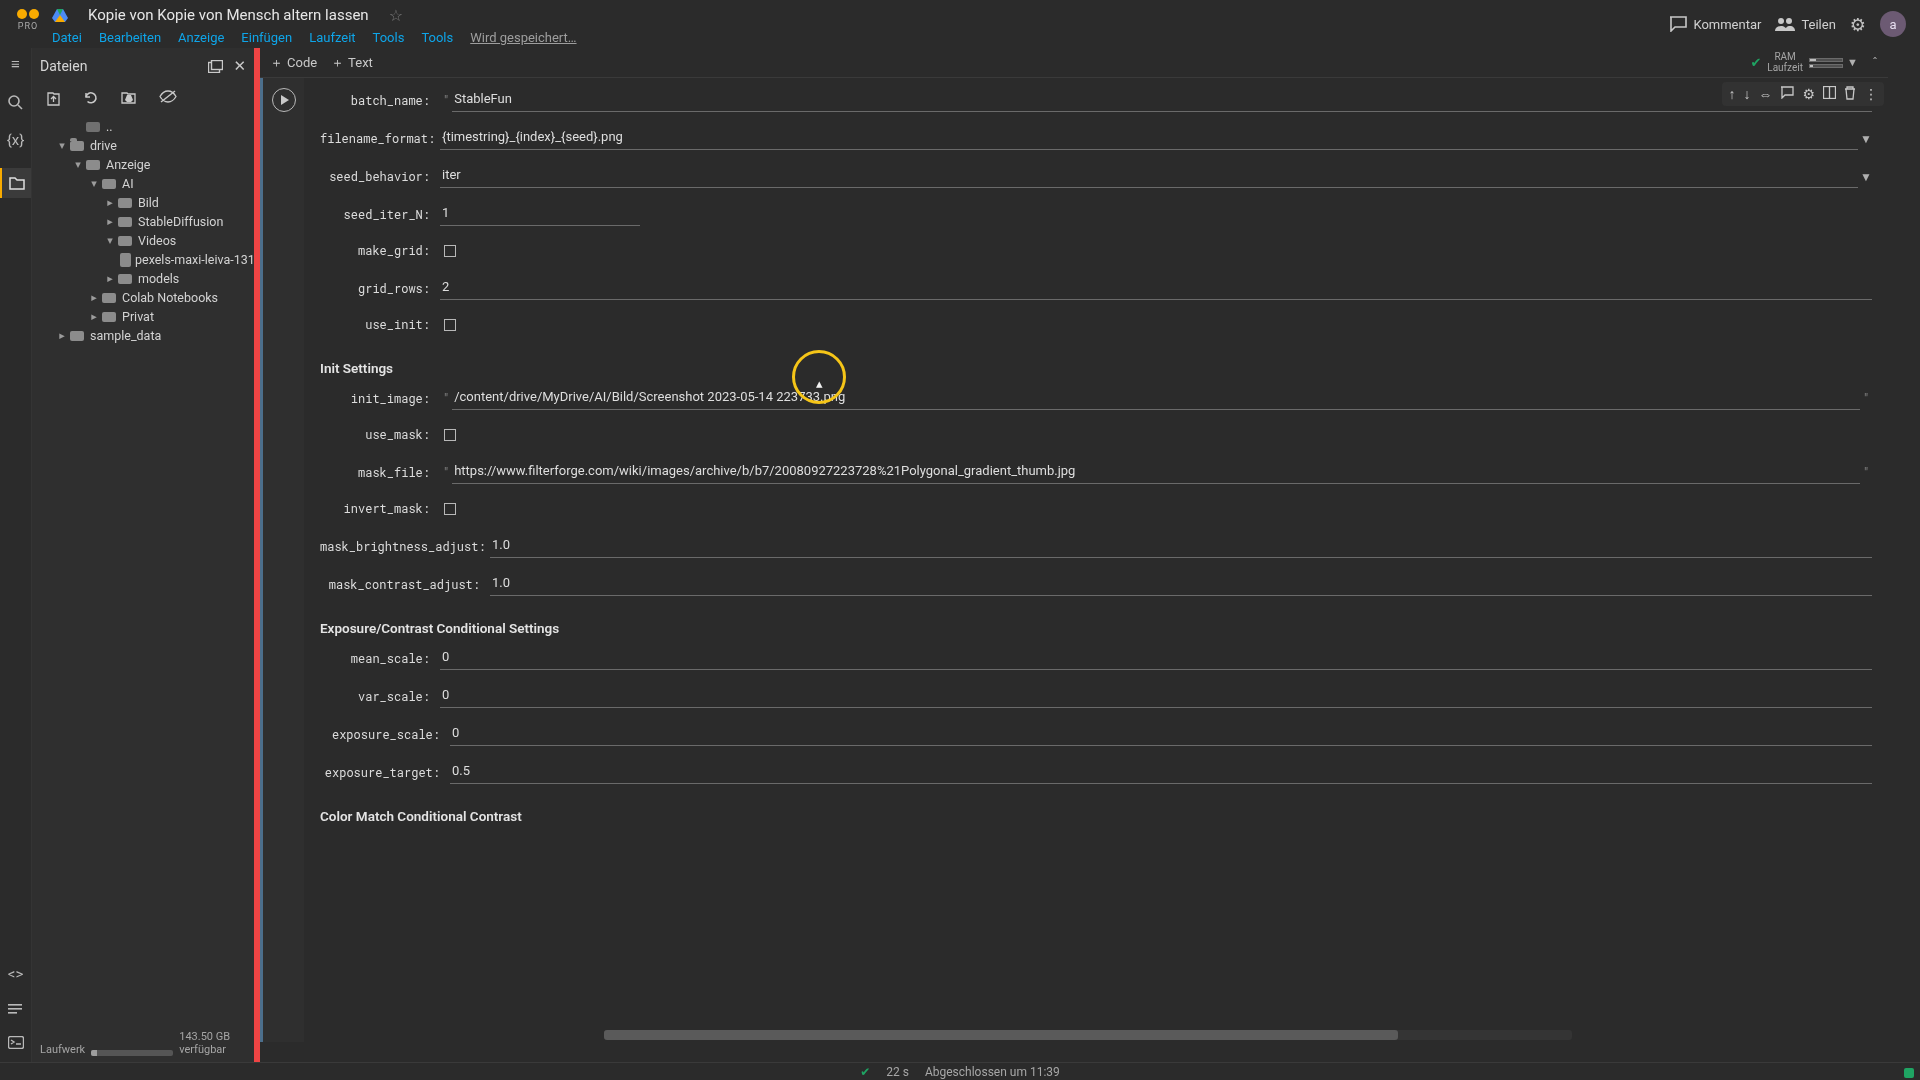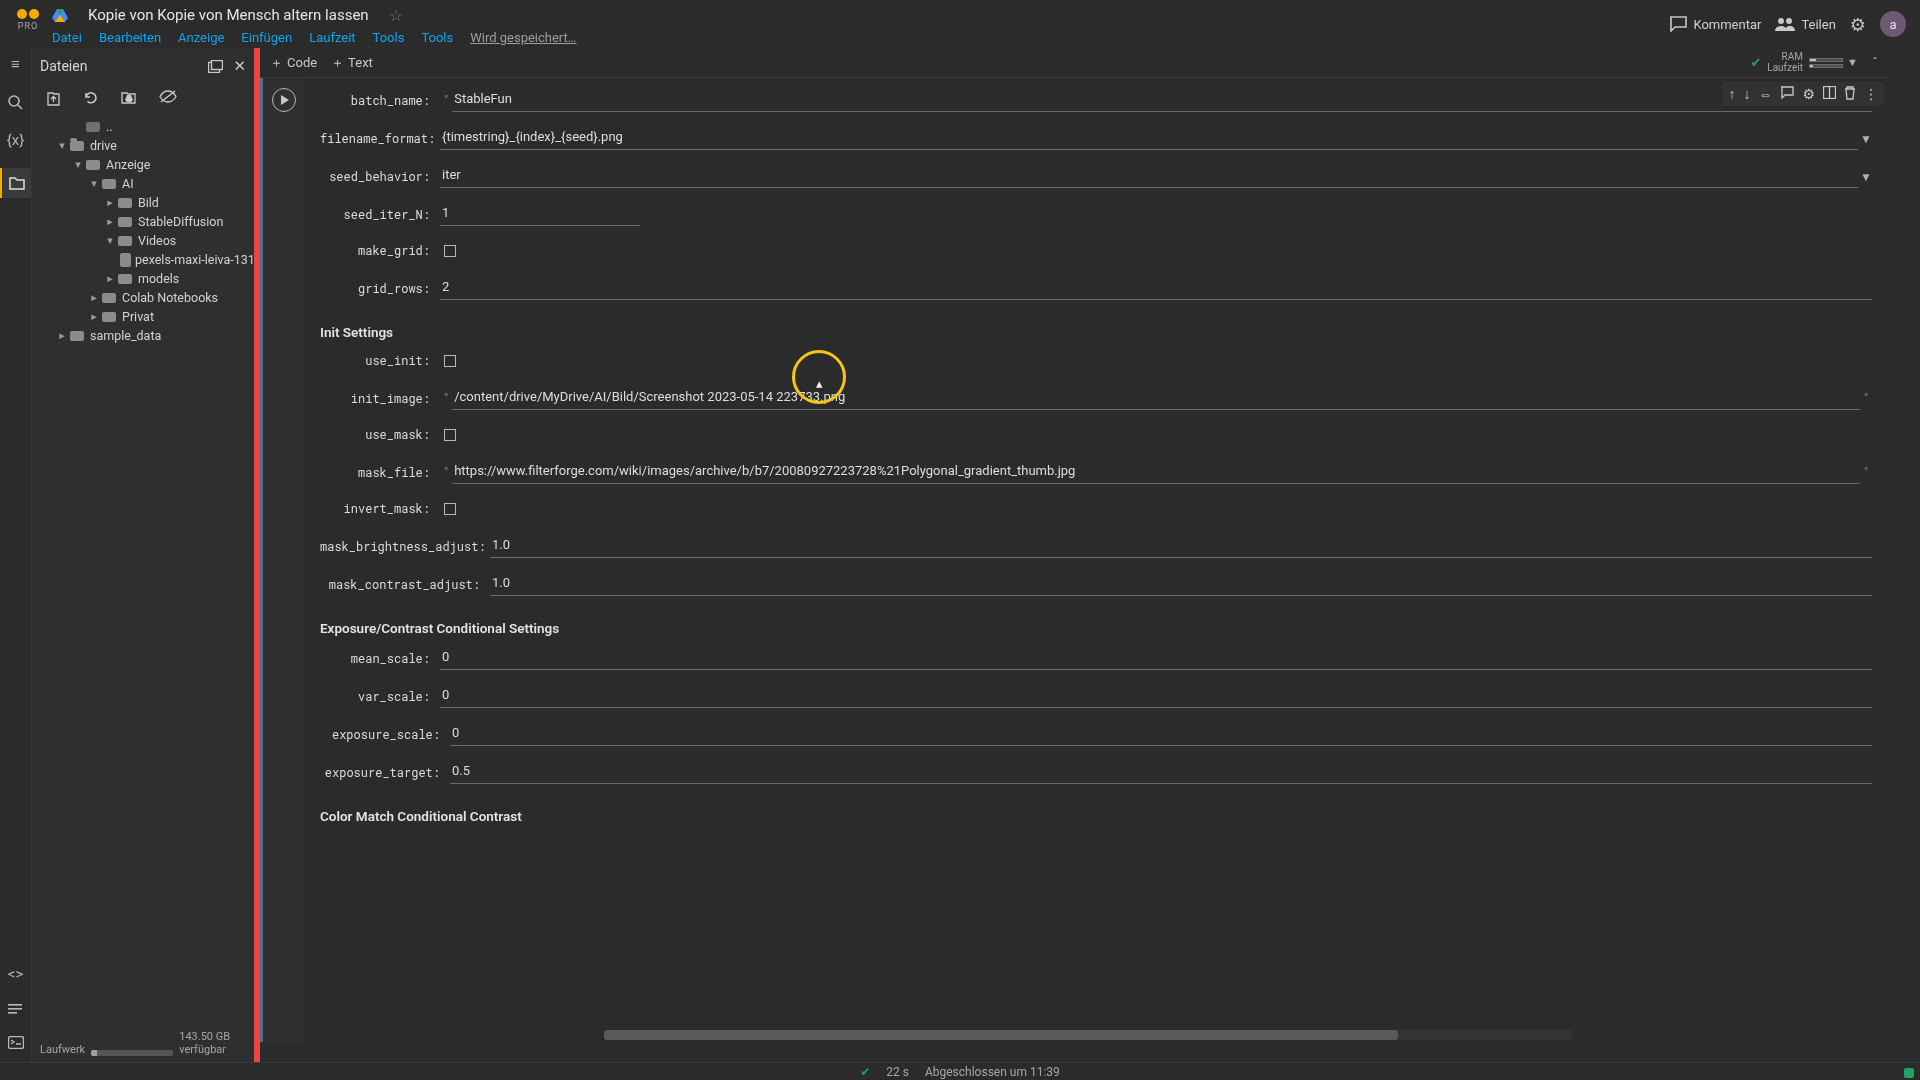--- a/index.html
+++ b/index.html
@@ -58,21 +58,21 @@
   .indent4{padding-left:68px}.indent5{padding-left:84px}
   .storage{font-size:11px;color:#a5a5a5;padding:4px 8px 6px;display:flex;align-items:flex-end;gap:6px}
   .bar{flex:0 0 82px;height:6px;background:#555;border-radius:2px;overflow:hidden}
   .bar>div{height:100%;background:#9e9e9e;width:7%}
 
   
   .main{background:#2b2b2b;overflow:hidden;position:relative}
   .toolbar{display:flex;align-items:center;height:30px;padding:0 10px;gap:14px;background:#2b2b2b;border-bottom:1px solid #3a3a3a}
   .tb-btn{display:flex;align-items:center;gap:4px;color:#c9c9c9;font-size:13px;cursor:pointer}
   .tb-spacer{flex:1}
-  .res-lbl{display:flex;flex-direction:column;align-items:flex-end;font-size:10px;color:#a5a5a5;line-height:1.05;margin-right:2px}
+  .res-lbl{display:flex;flex-direction:column;align-items:center;font-size:10px;color:#a5a5a5;line-height:1.05;margin-right:2px}
   .res-ctrl{display:flex;align-items:center;gap:4px}
   .tri{color:#b0b0b0;font-size:11px}
   .res-bars{display:flex;flex-direction:column;gap:2px}
   .rbar{width:34px;height:4px;background:#4f4f4f;border:1px solid #6b6b6b}
   .rbar>div{height:100%;background:#c0c0c0}
   .tb-caret{color:#b0b0b0;font-size:13px}
 
   .nb{position:absolute;top:30px;left:0;right:0;bottom:0;overflow:auto;padding-bottom:20px}
   .cell{display:grid;grid-template-columns:44px 1fr;min-height:100%}
   .gutter{background:#2f2f2f;display:flex;justify-content:center;padding-top:10px;border-left:3px solid var(--blue)}
@@ -428,29 +428,29 @@
             <div class="cbwrap">
                 <input type="checkbox" class="cb" style="">
               </div>
             </div>
 
           <div class="param" style="grid-template-columns:120px 1fr">
               <span class="lbl">grid_rows:</span>
             <div class="fieldwrap"><input class="field" value="2" style=""></div>
             </div>
 
-          <div class="param head">
-              <span class="sect">Init Settings</span>
-            </div>
-
           <div class="param" style="grid-template-columns:120px 1fr">
               <span class="lbl">use_init:</span>
             <div class="cbwrap">
                 <input type="checkbox" class="cb" style="">
               </div>
+            </div>
+
+          <div class="param head">
+              <span class="sect">Init Settings</span>
             </div>
 
 
           <div class="param" style="grid-template-columns:120px 1fr 12px">
               <span class="lbl">init_image:</span>
             <div class="quoted">
                 <span class="q">"</span>
                 <div class="fieldwrap" style="flex:1"><input class="field" value="/content/drive/MyDrive/AI/Bild/Screenshot 2023-05-14 223733.png" style=""></div>
               </div>
               <span class="q" style="padding-bottom:4px">"</span>

